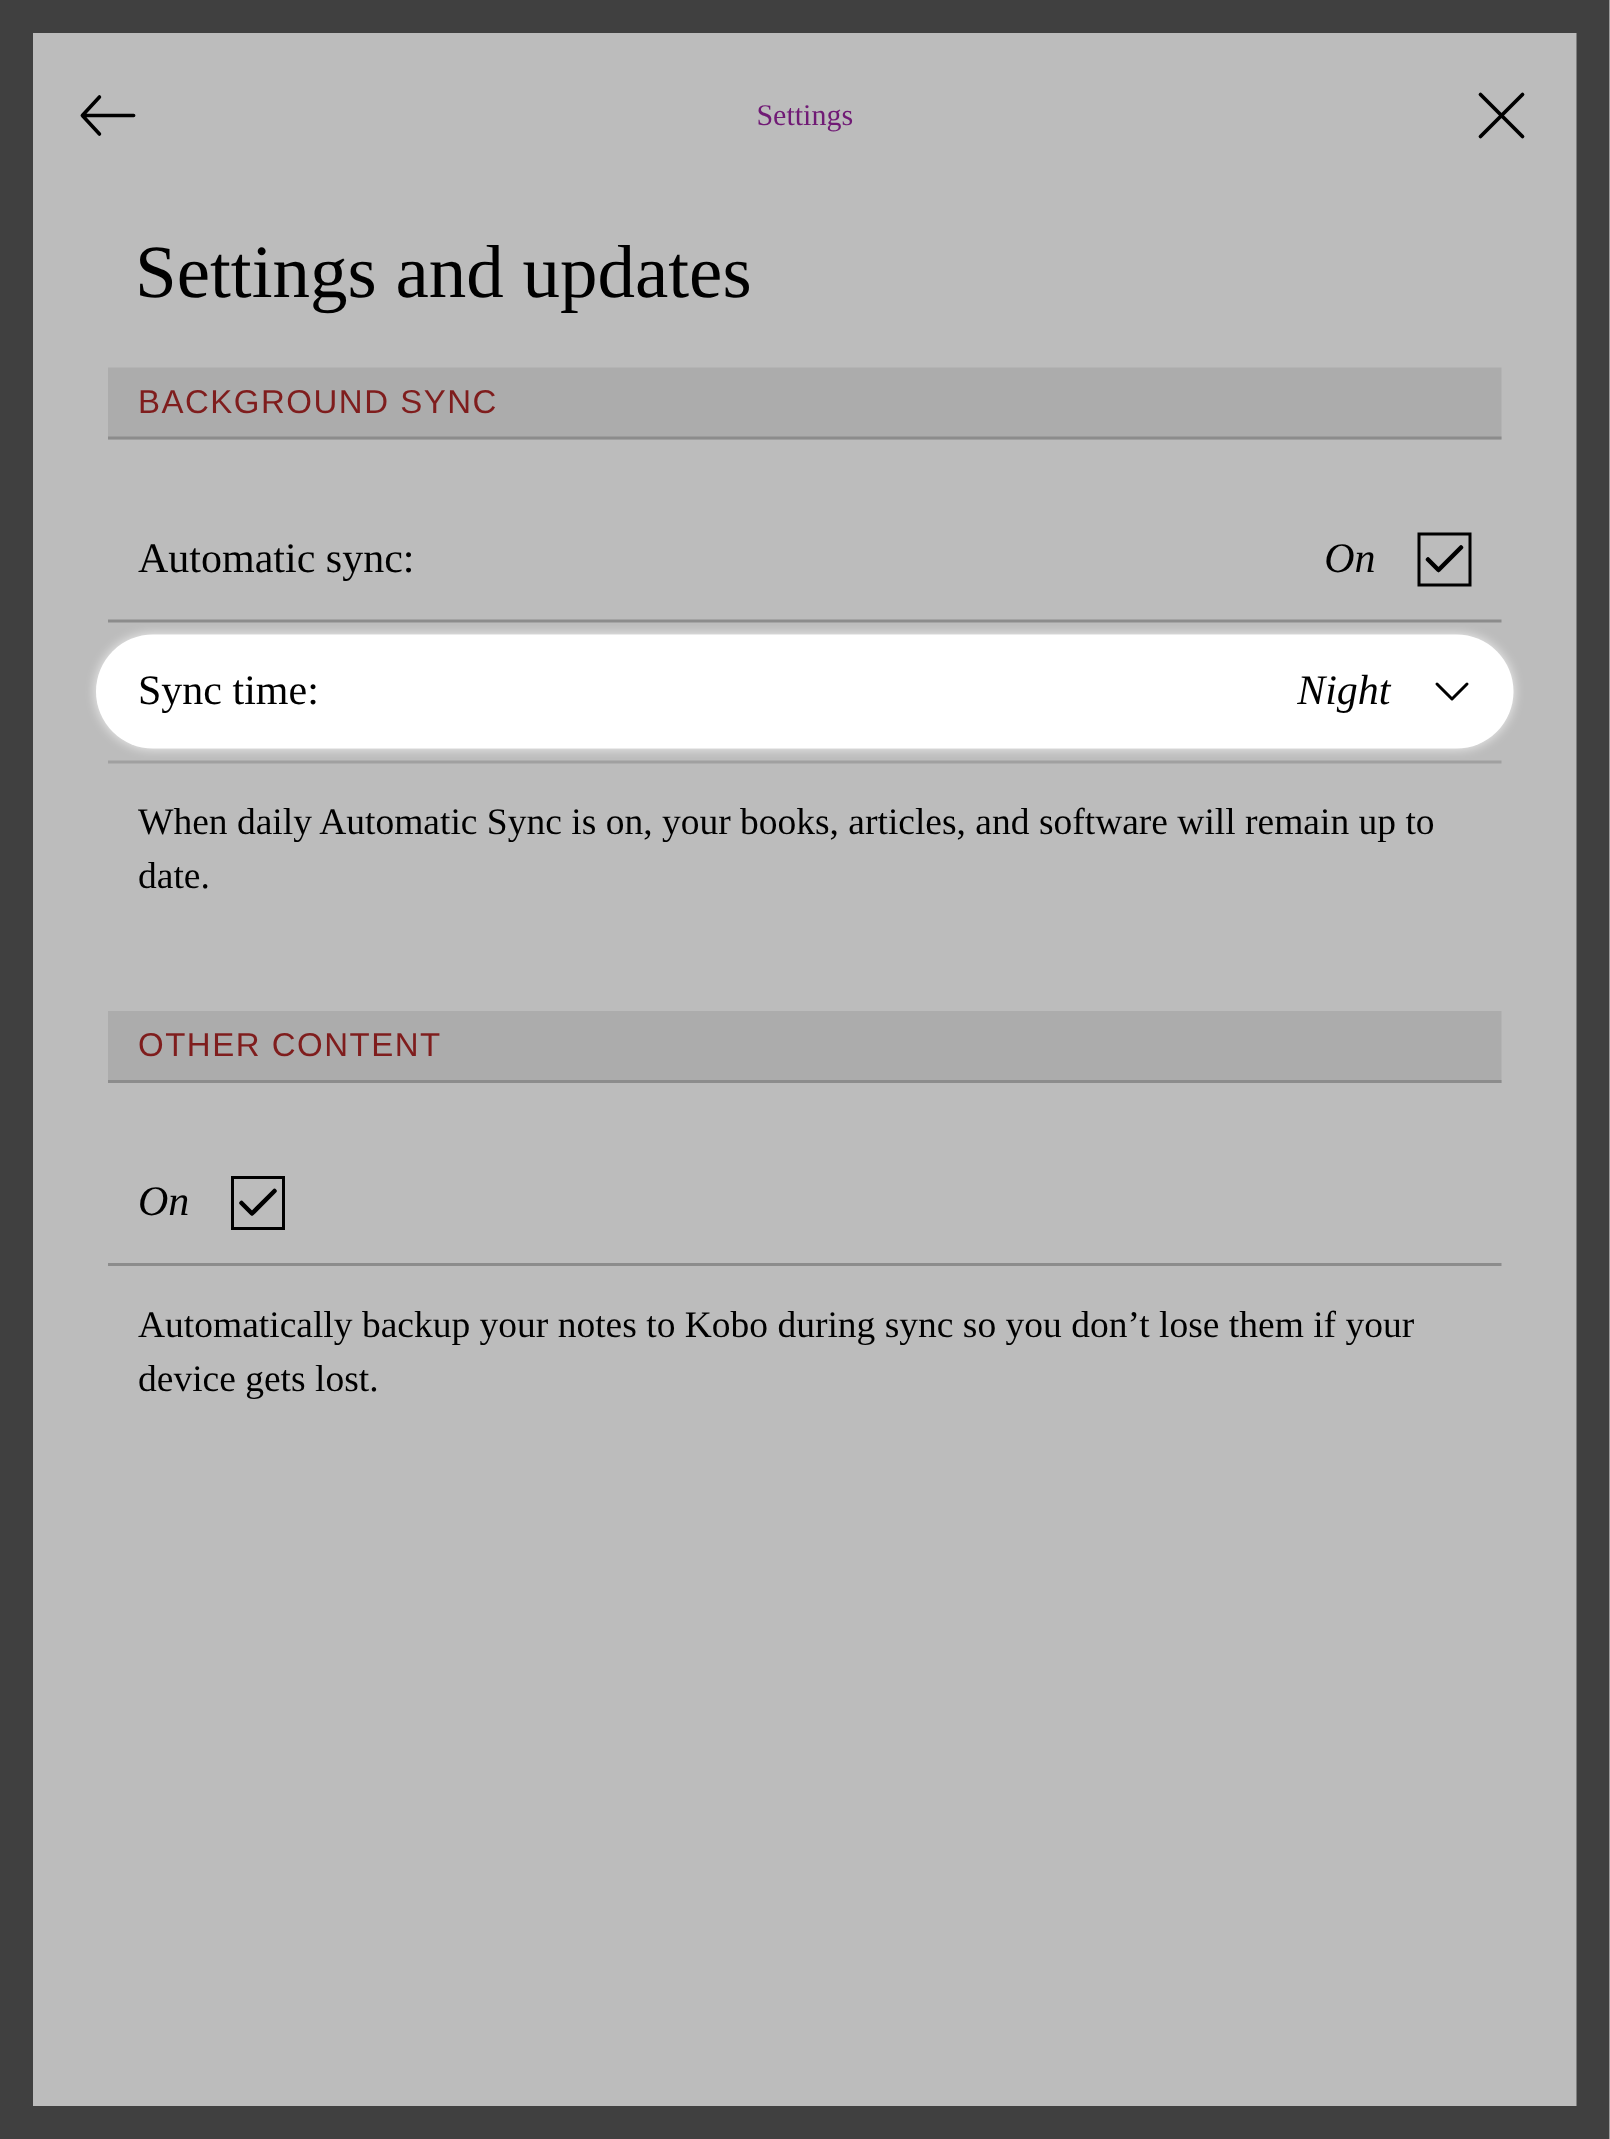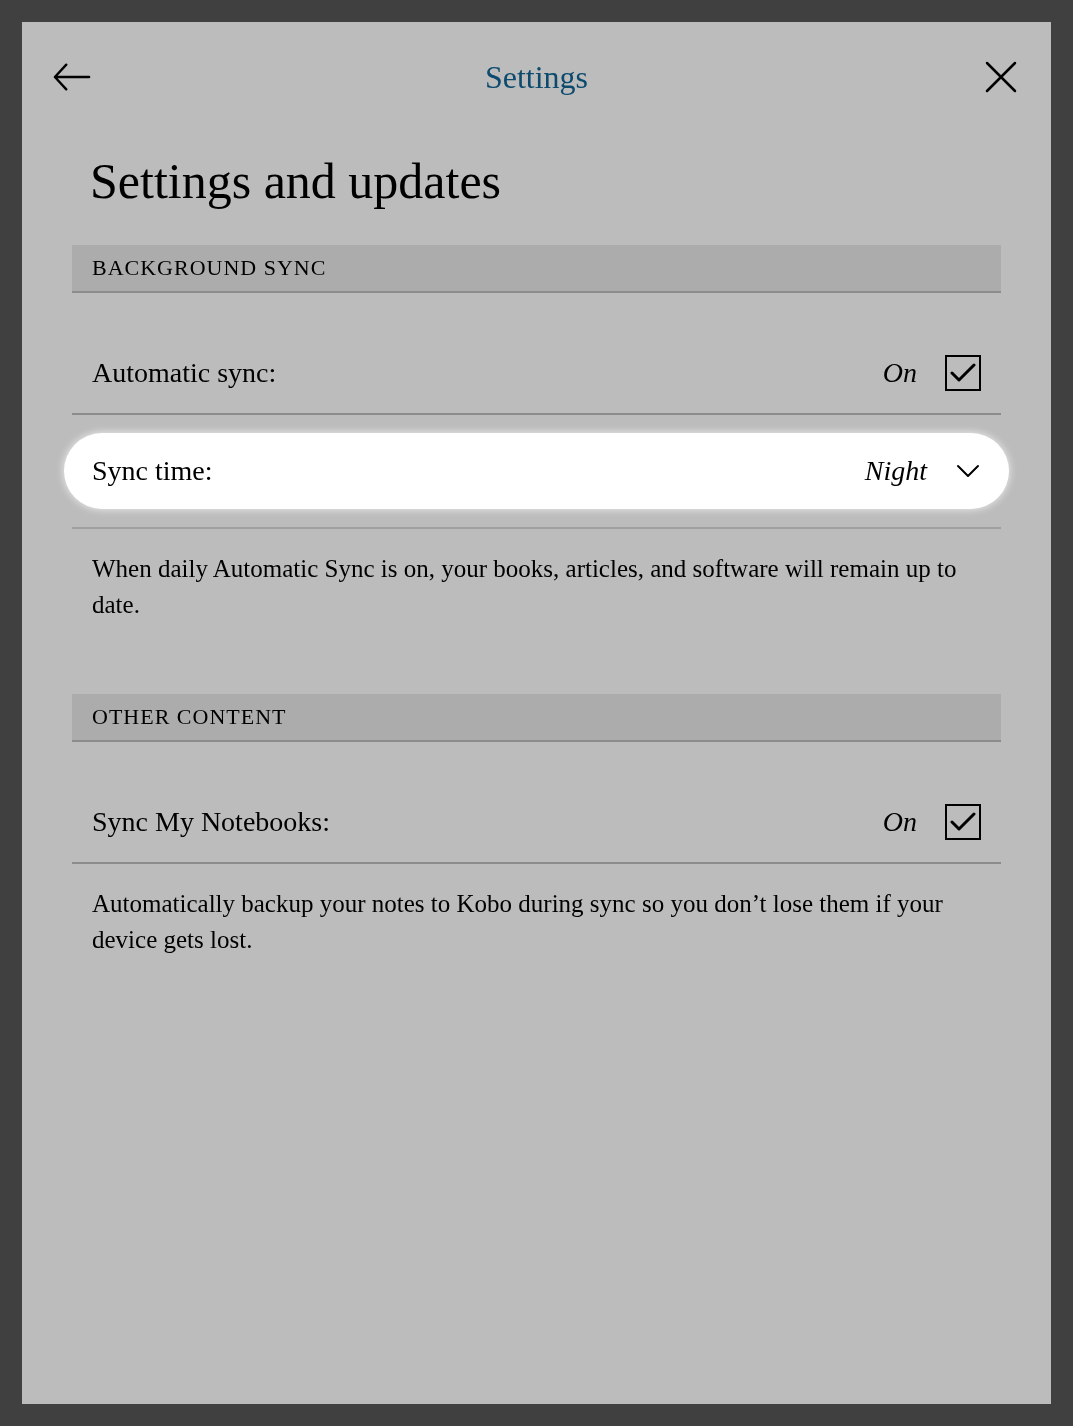--- a/index.html
+++ b/index.html
@@ -46,22 +46,22 @@
       justify-content: center;
       cursor: pointer;
     }
     
     .back-arrow svg {
       width: 38px;
       height: 30px;
     }
     
     .header-title {
-      font-size: 32px;
-      color: #0c4a6e;
+      font-size: 20px;
+      color: #701a75;
       font-weight: normal;
     }
     
     .close-btn {
       width: 40px;
       height: 40px;
       display: flex;
       align-items: center;
       justify-content: center;
       cursor: pointer;
@@ -80,43 +80,43 @@
       font-size: 50px;
       color: #000;
       font-weight: normal;
       margin: 30px 0 35px 0;
       padding-left: 18px;
     }
     
     .section-header {
       background: #acacac;
       padding: 10px 20px;
-      font-family: Liberation Serif, serif;
+      font-family: Liberation Sans, sans-serif;
       font-size: 22px;
       letter-spacing: 1px;
-      color: #000000;
+      color: #7f1d1d;
       border-bottom: 2px solid #8c8c8c;
     }
     
     .setting-row {
       display: flex;
       align-items: center;
       justify-content: space-between;
       padding: 22px 20px;
       border-bottom: 2px solid #8c8c8c;
       font-size: 28px;
       color: #000;
       margin-top: 40px;
     }
     
     .setting-row.highlighted {
       background: #ffffff;
       border-radius: 45px;
       border-bottom: none;
-      margin: 18px -8px;
+      margin: 8px -8px;
       padding: 22px 28px;
       box-shadow: 0 0 8px rgba(255,255,255,0.8);
     }
     
     .highlighted-divider {
       border-bottom: 2px solid #a0a0a0;
       margin-top: 2px;
     }
     
     .setting-label {
@@ -223,21 +223,20 @@
       </div>
       <div class="highlighted-divider"></div>
 
       <div class="description">When daily Automatic Sync is on, your books, articles, and software will remain up to date.</div>
 
       <div class="section-gap"></div>
 
       <div class="section-header">OTHER CONTENT</div>
 
       <div class="setting-row">
-        <span class="setting-label">Sync My Notebooks:</span>
         <div class="setting-value-group">
           <span class="setting-value">On</span>
           <div class="checkbox">
             <svg viewBox="0 0 26 22">
               <path d="M 2 11 L 9 18 L 24 3" stroke="#000" stroke-width="3" fill="none" stroke-linecap="round" stroke-linejoin="round"></path>
             </svg>
           </div>
         </div>
       </div>
 

